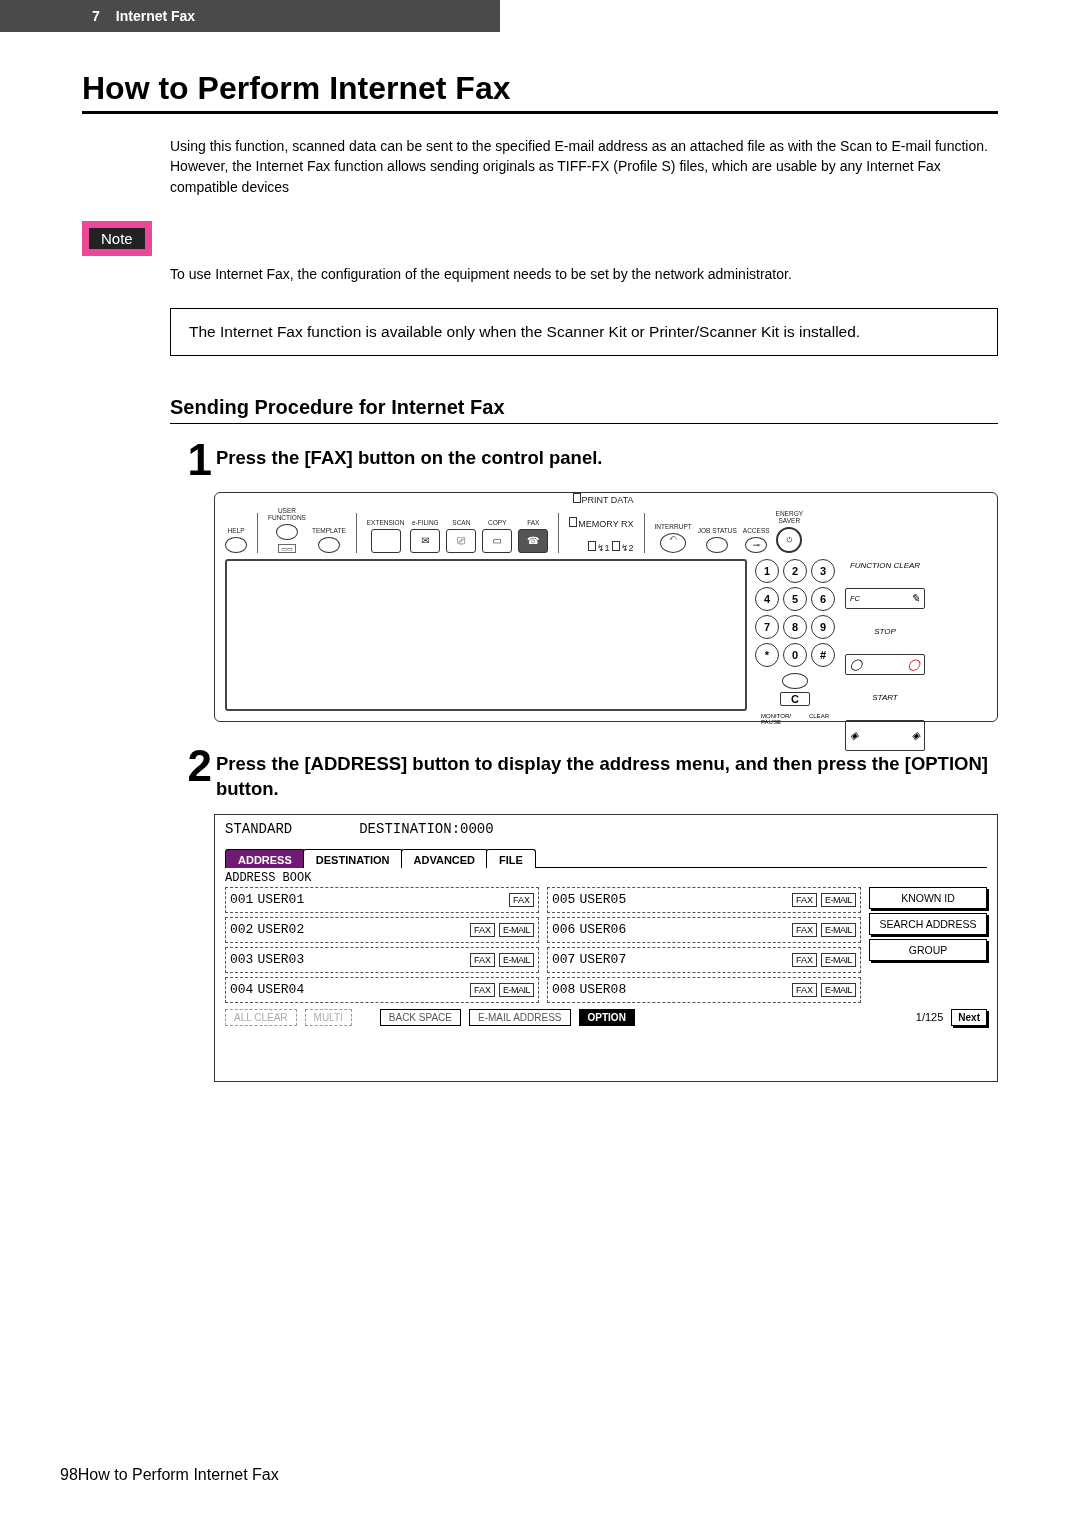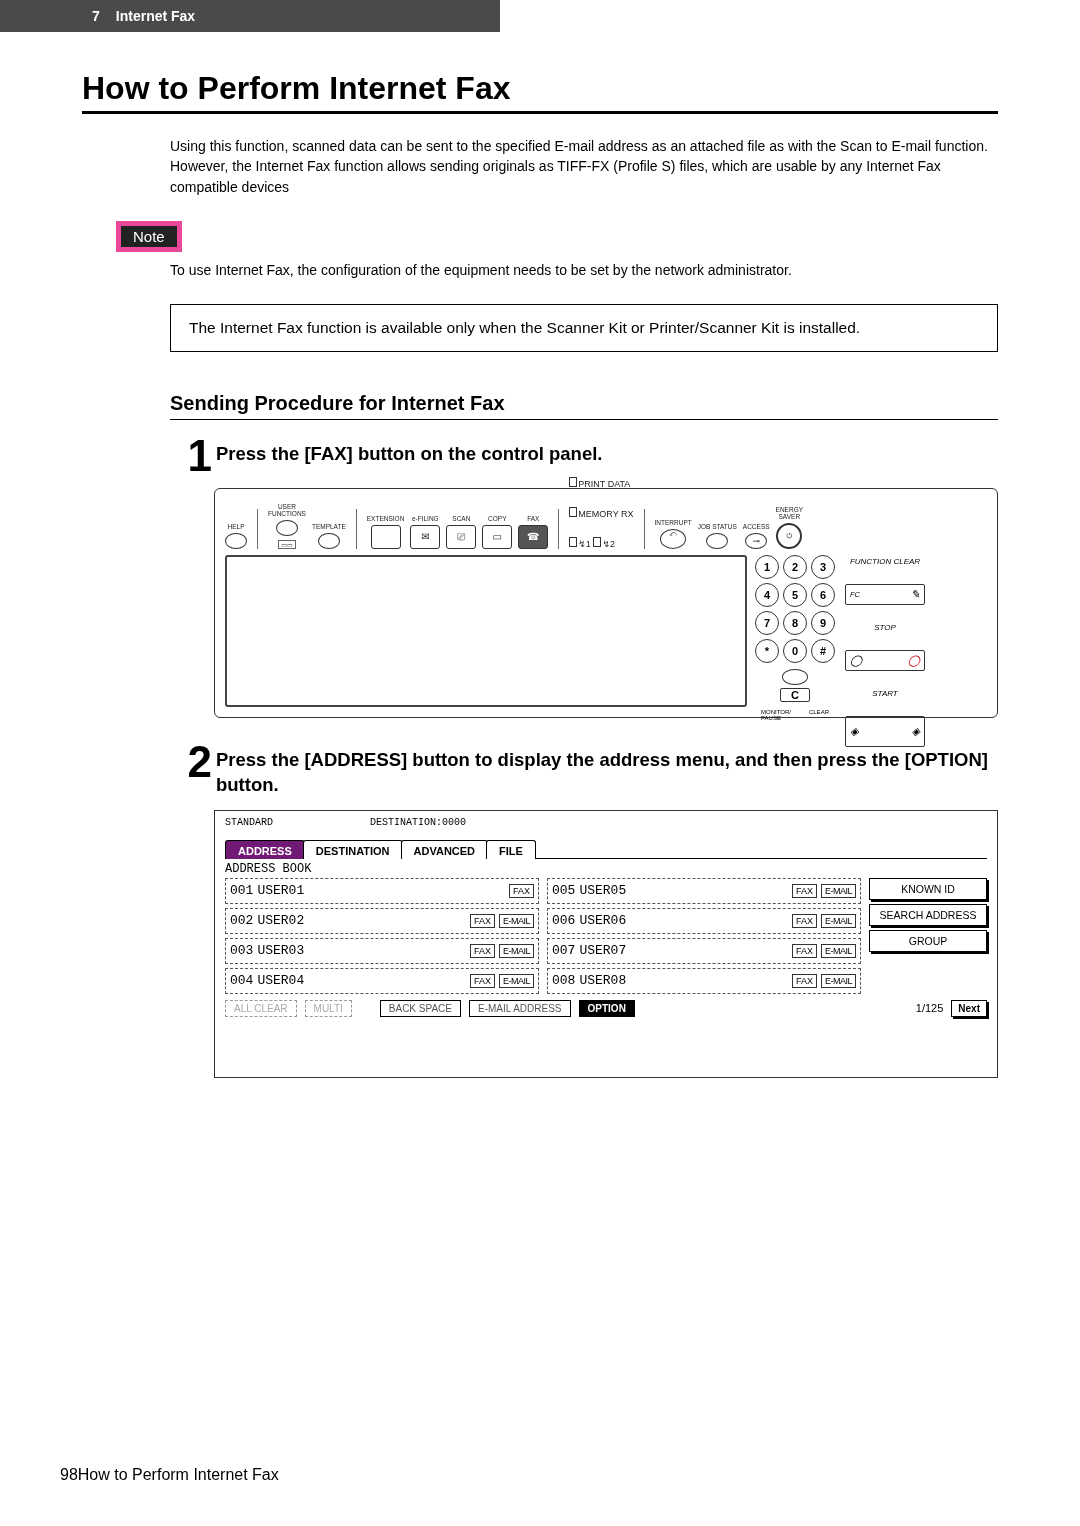--- a/index.html
+++ b/index.html
@@ -35,23 +35,23 @@
   .body-text {
     margin: 0 82px 24px 170px;
     font-size: 14px;
     line-height: 1.45;
   }
   .note-badge {
     display: inline-block;
     background: #222;
     color: #fff;
     padding: 2px 12px;
-    margin: 0 0 8px 116px;
+    margin: 0 0 8px 82px;
     font-size: 15px;
-    border: 5px solid #ec4899;
+    border: 7px solid #ec4899;
   }
   .callout-box {
     border: 1px solid #000;
     margin: 16px 82px 40px 170px;
     padding: 14px 18px;
     font-size: 15.5px;
   }
   .h2 {
     font-size: 20px;
     font-weight: bold;
@@ -119,21 +119,21 @@
   .keypad { display:flex; gap:10px; }
   .digits { display:flex; flex-direction:column; gap:4px; }
   .c-oval { width:24px; height:14px; border:1px solid #333; border-radius:50%; margin: 2px auto 0; }
   .tinylabels { display:flex; gap:6px; font-size:6px; justify-content:space-around; margin-top:2px;}
   
   .addr {
     height: 268px;
     padding: 6px 10px 10px 10px;
     font-family: "Courier New", monospace;
   }
-  .addr-top { font-size:10px; color:#000; display:flex; gap: 97px;}
+  .addr-top { font-size:14px; color:#000; display:flex; gap: 67px;}
   .addr-ready { font-size:24px; letter-spacing:2px; margin-top:-2px; }
   .addr-tabs { display:flex; margin-top:12px; font-family: Arial, sans-serif; }
   .atab { border:1.5px solid #000; border-bottom:none; border-radius:3px 3px 0 0; padding:2px 12px 0px 12px; font-size:11px; font-weight:bold; margin-right:-2px; position:relative; background:#fff; height:16px; display:flex; align-items:center;}
   .atab.active { background:#701a75; color:#fff; }
   .atab-pad { flex:1; border-bottom:1.5px solid #000; height:18px; }
   .addr-sub { font-size:12px; margin:3px 0 2px 0; }
   .addr-grid { display:flex; gap:8px; }
   .addr-col { flex:1; display:flex; flex-direction:column; gap:4px; }
   .arow { border:1px dashed #555; height:24px; display:flex; align-items:center; padding:0 4px; font-size:13px; gap:4px; background: repeating-linear-gradient(90deg,#000 0 2px, transparent 2px 5px) bottom/100% 0px no-repeat;}
   .arow .num { letter-spacing:0; }
@@ -222,21 +222,21 @@
       </div>
     <div class="grp">
         <div class="lab">COPY</div>
         <div class="sqbtn">▭</div>
       </div>
     <div class="grp">
         <div class="lab">FAX</div>
         <div class="sqbtn dark">☎</div>
       </div>
     <div class="vline"></div>
-    <div class="grp" style="align-items:flex-start; gap:18px;">
+    <div class="grp" style="align-items:flex-end; gap:12px;">
       <div class="arrow-indicator"><span class="led"></span><span>PRINT DATA</span></div>
       <div class="arrow-indicator"><span class="led"></span><span>MEMORY RX</span></div>
       <div class="arrow-indicator"><span class="led"></span>↯1 <span class="led"></span>↯2</div>
     </div>
     <div class="vline"></div>
     <div class="grp">
         <div class="lab">INTERRUPT</div>
         <div class="oval" style="width:24px;height:18px;">⤺</div>
       </div>
     <div class="grp">

